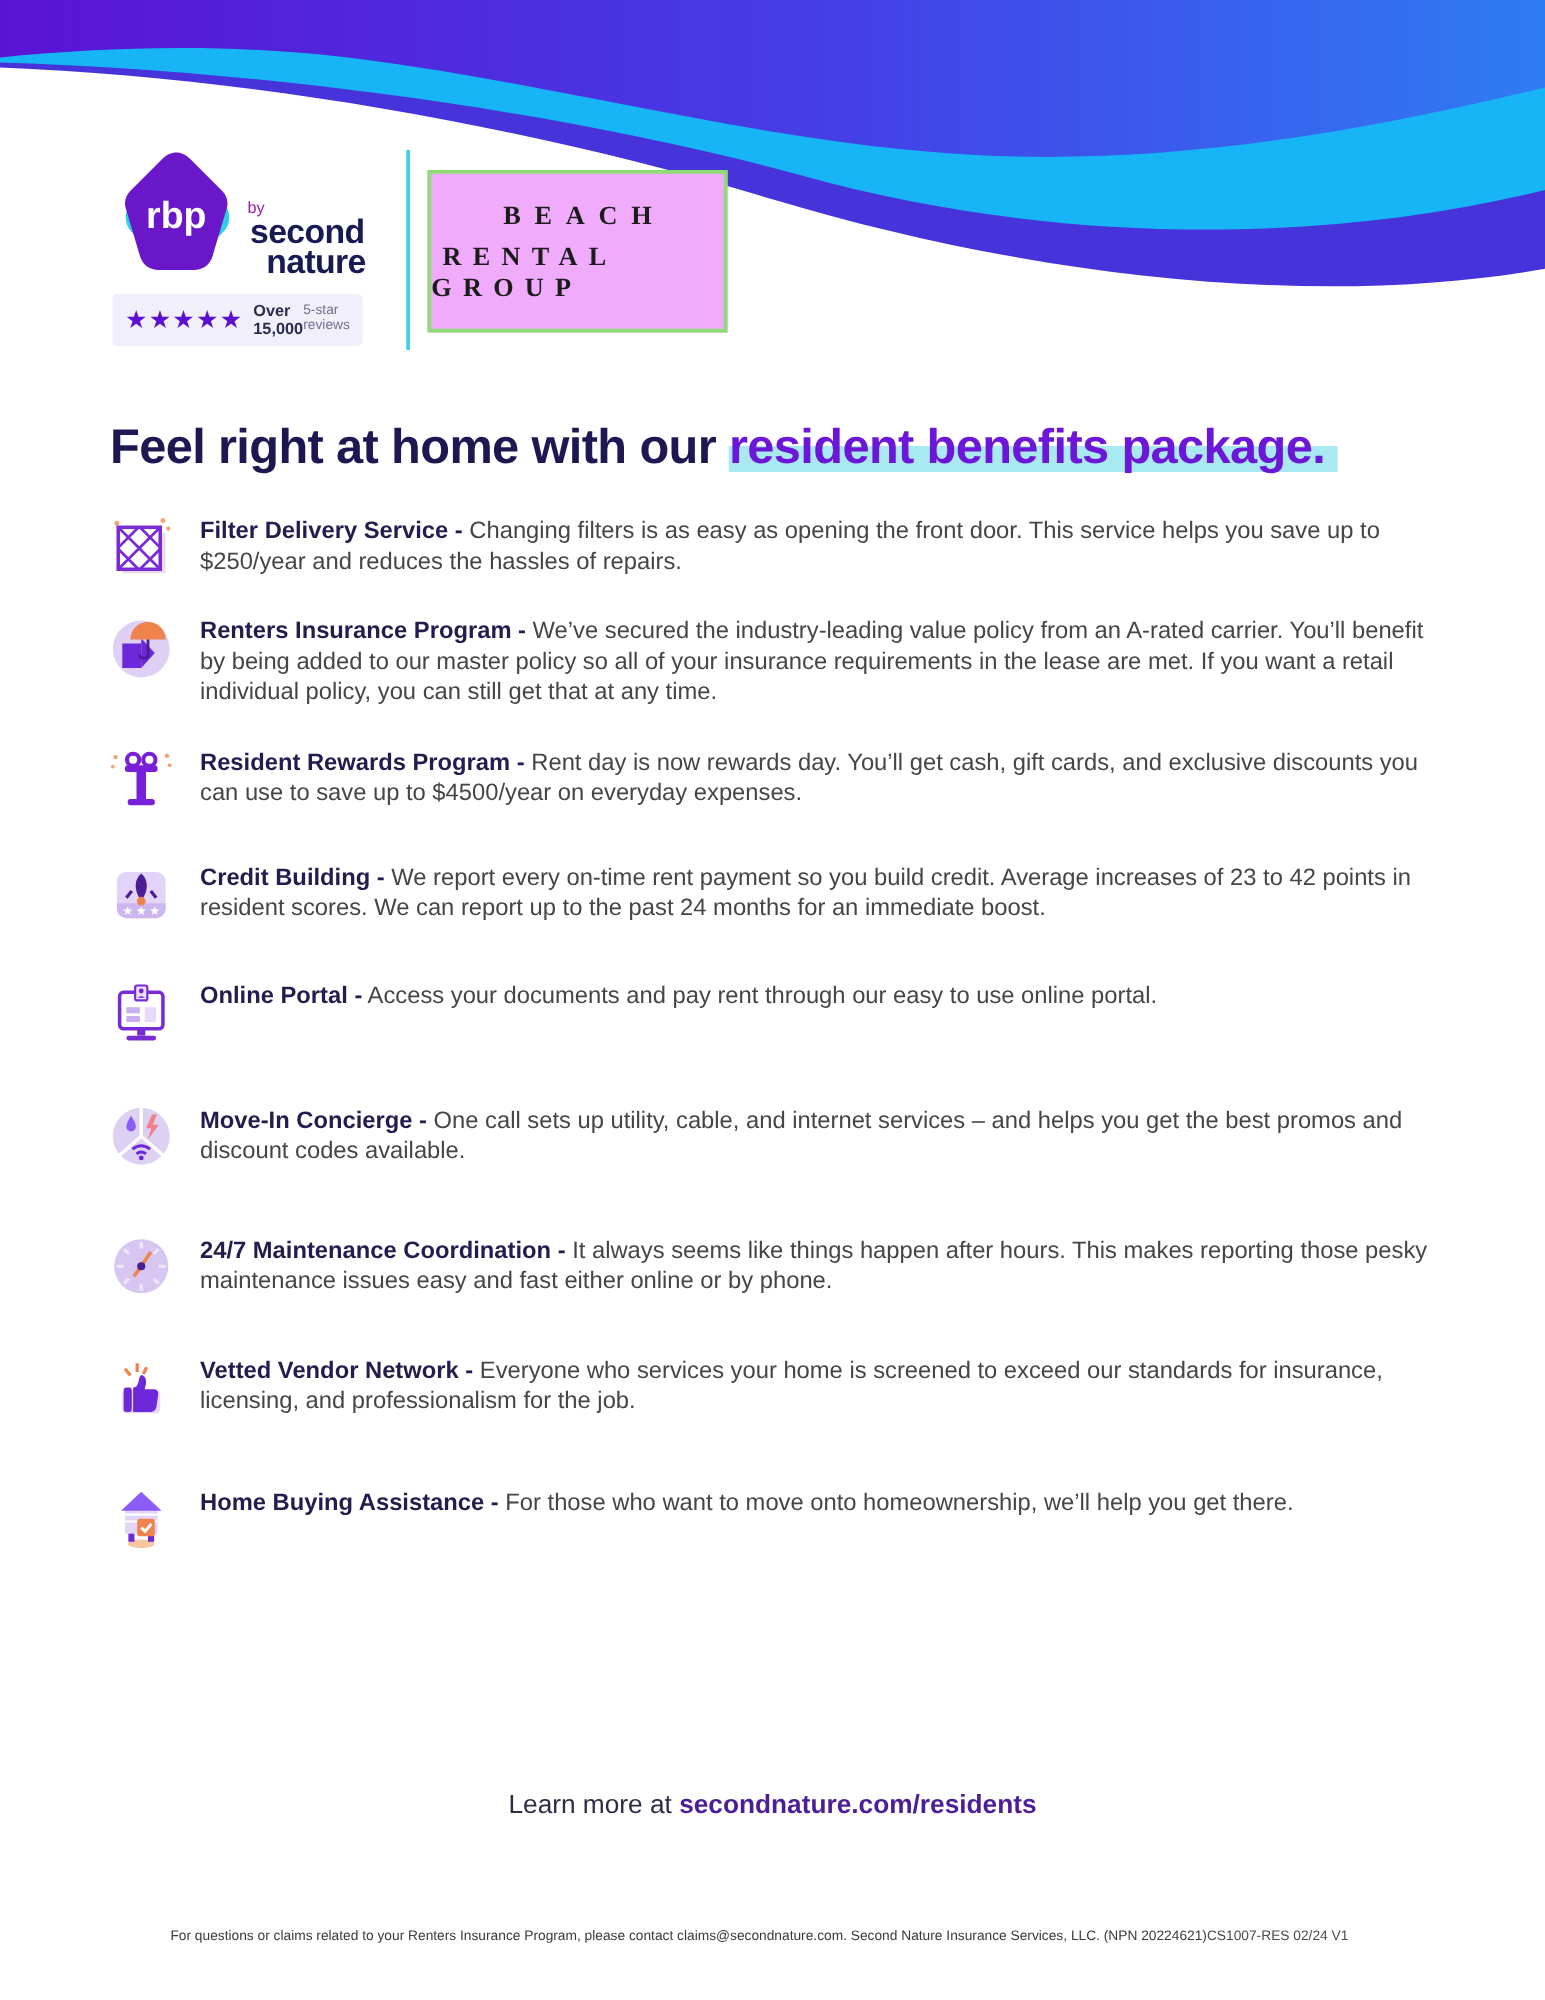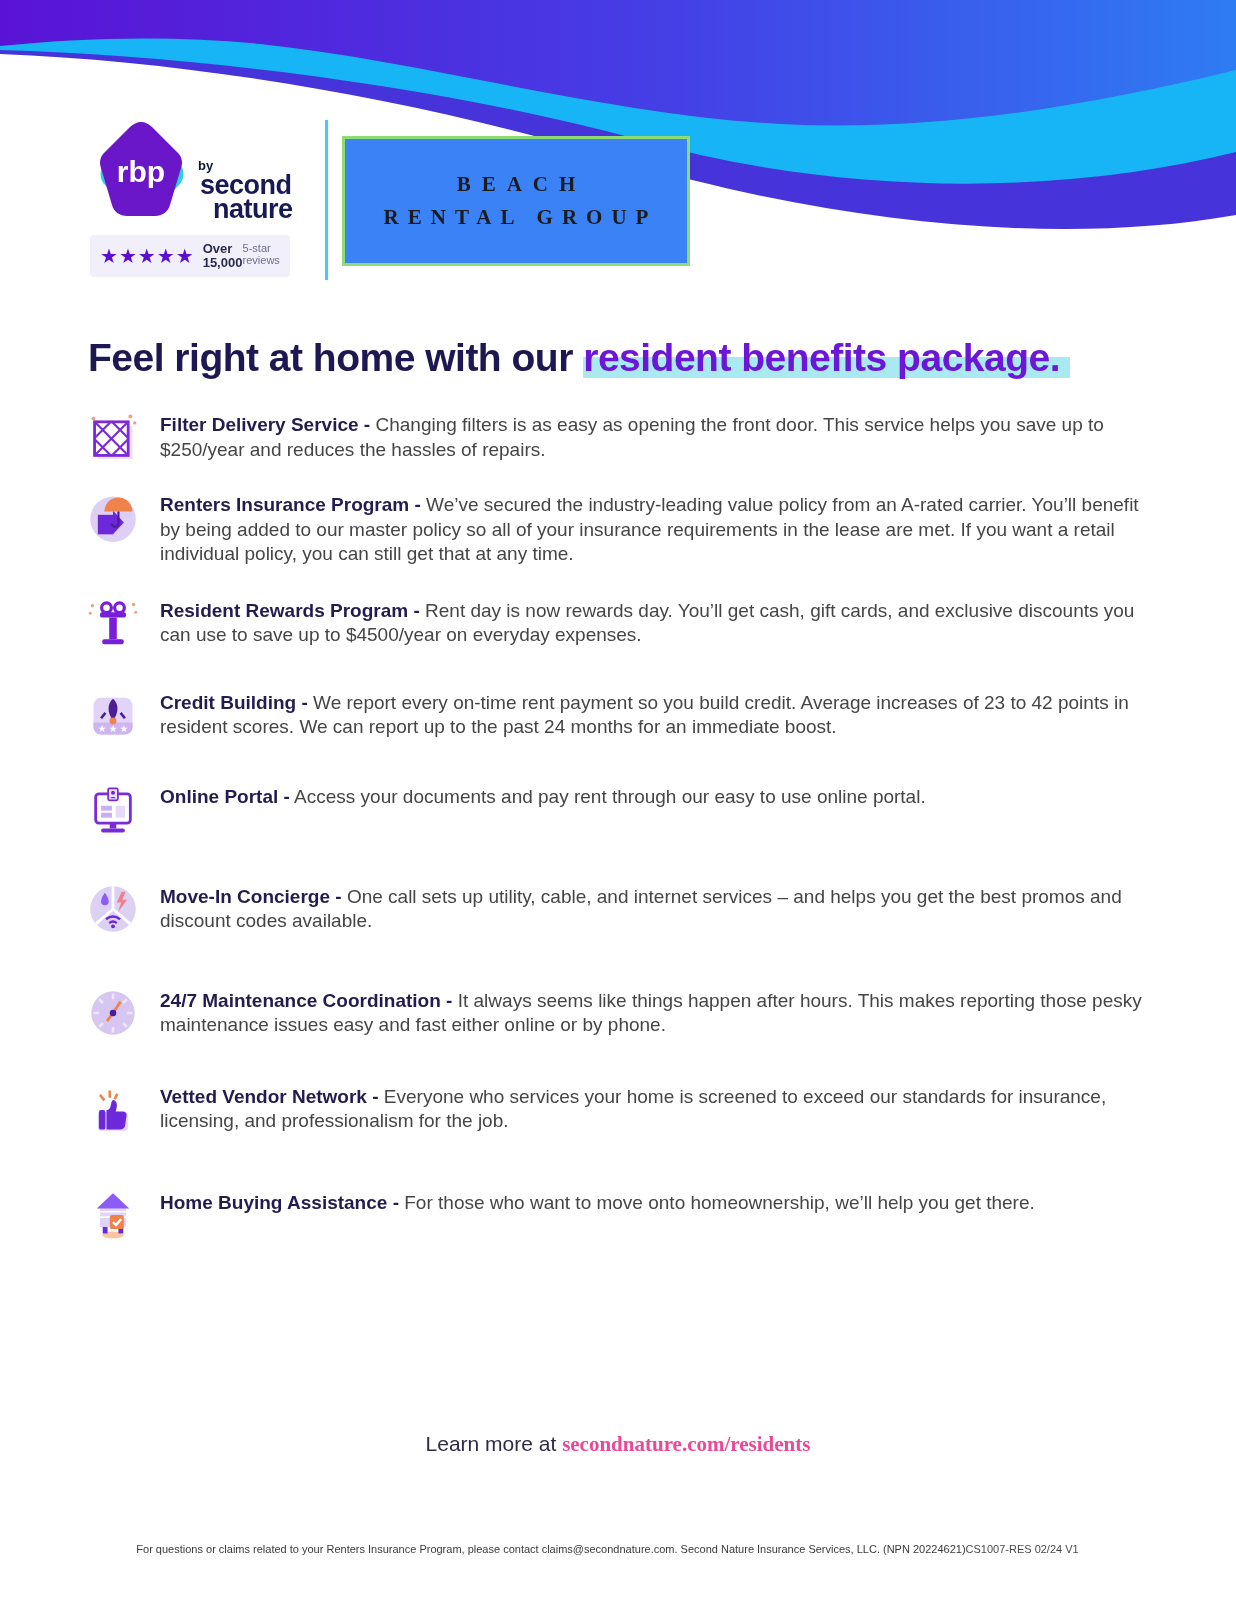--- a/index.html
+++ b/index.html
@@ -12,40 +12,40 @@
   
   .wave-wrap { position:absolute; top:0; left:0; width:1236px; height:232px; }
   .wave-wrap svg { display:block; }
 
   
   .logo-row { position:absolute; top:118px; left:90px; display:flex; align-items:flex-start; }
   .rbp-block { width:205px; }
   .rbp-lockup { display:flex; align-items:center; gap:8px; }
   .rbp-mark { width:102px; height:108px; flex:0 0 auto; }
   .sn-words { display:flex; flex-direction:column; line-height:0.92; padding-top:18px; }
-  .sn-by { font-size:13px; color:#0f172a; font-weight:bold; margin-bottom:1px; margin-left:-2px;margin-top:20px; }
+  .sn-by { font-size:13px; color:#a21caf; font-weight:normal; margin-bottom:1px; margin-left:-2px;margin-top:20px; }
   .sn-line1, .sn-line2 { font-size:27px; font-weight:bold; color:#171a53; letter-spacing:-0.5px; }
   .sn-line2 { padding-left:13px; }
   .reviews-badge {
     margin-top:9px; width:200px; height:42px; background:#f1f0fa; border-radius:4px;
     display:flex; align-items:center; padding:0 10px; gap:8px;
   }
   .stars { color:#5b0fd1; font-size:20px; letter-spacing:1px; line-height:1; white-space:nowrap; }
   .reviews-text { display:flex; flex-direction:row; line-height:1.1; }
   .reviews-count { font-size:13px; font-weight:bold; color:#2b2b4e; }
   .reviews-label { font-size:11px; color:#6f6f8e; }
 
   .divider-v {
     width:3px; height:160px; background:#43cfe6; margin-left:30px; margin-right:14px;
     margin-top:2px;
   }
   .partner-box {
-    margin-top:18px; width:348px; height:130px; border:3px solid #8fdc75;
+    margin-top:18px; width:240px; height:130px; border:3px solid #8fdc75;
     display:flex; flex-direction:column; align-items:center; justify-content:center;
-    gap:8px; background:#3b82f6;
+    gap:8px; background:#f0abfc;
   }
   .partner-line1 {
     font-family:"Liberation Serif", serif; font-weight:bold; font-size:21px;
     letter-spacing:11px; color:#1c1c1c; text-indent:11px;
   }
   .partner-line2 {
     font-family:"Liberation Serif", serif; font-weight:bold; font-size:21px;
     letter-spacing:9px; color:#1c1c1c; text-indent:9px;
   }
 
@@ -68,21 +68,21 @@
   .b-title { font-weight:bold; color:#241c4e; }
   .b-sep { font-weight:bold; color:#241c4e; }
   .m0{margin-bottom:30px}.m1{margin-bottom:32px}.m2{margin-bottom:42px}.m3{margin-bottom:44px}
   .m4{margin-bottom:54px}.m5{margin-bottom:50px}.m6{margin-bottom:46px}.m7{margin-bottom:56px}
 
   
   .learn-more {
     position:absolute; top:1432px; left:0; width:1236px; text-align:center;
     font-size:21px; color:#2f2a45;
   }
-  .learn-more .lm-link { color:#ec4899; font-weight:bold; text-decoration:none;font-family:Liberation Serif, serif; }
+  .learn-more .lm-link { color:#4c1d95; font-weight:bold; text-decoration:none; }
   .fine-print {
     position:absolute; top:1543px; left:0; width:1236px;
     display:flex; justify-content:center; padding:0 76px 0 55px;
     font-size:11px; color:#3a3a3a;
   }
   .fine-print .fp-right { color:#4a4a4a; }
 </style>
 </head>
 <body>
 

